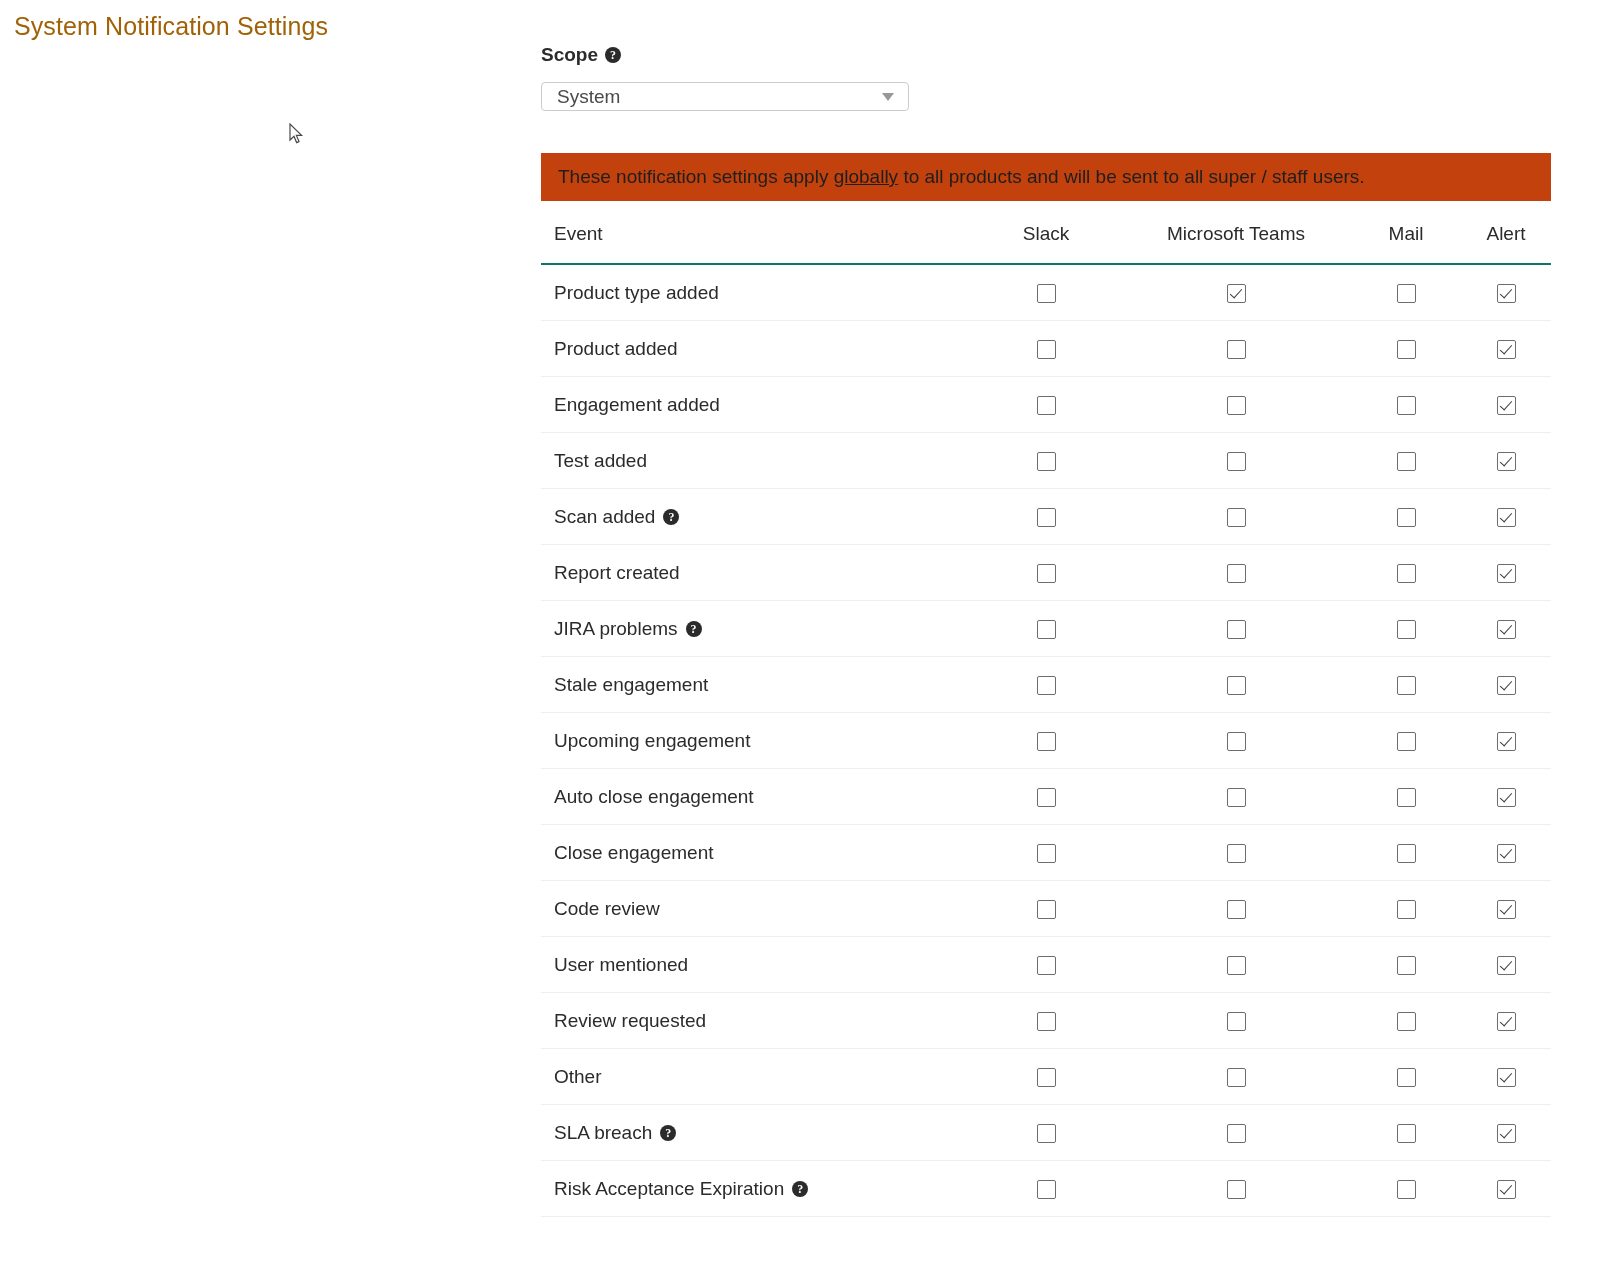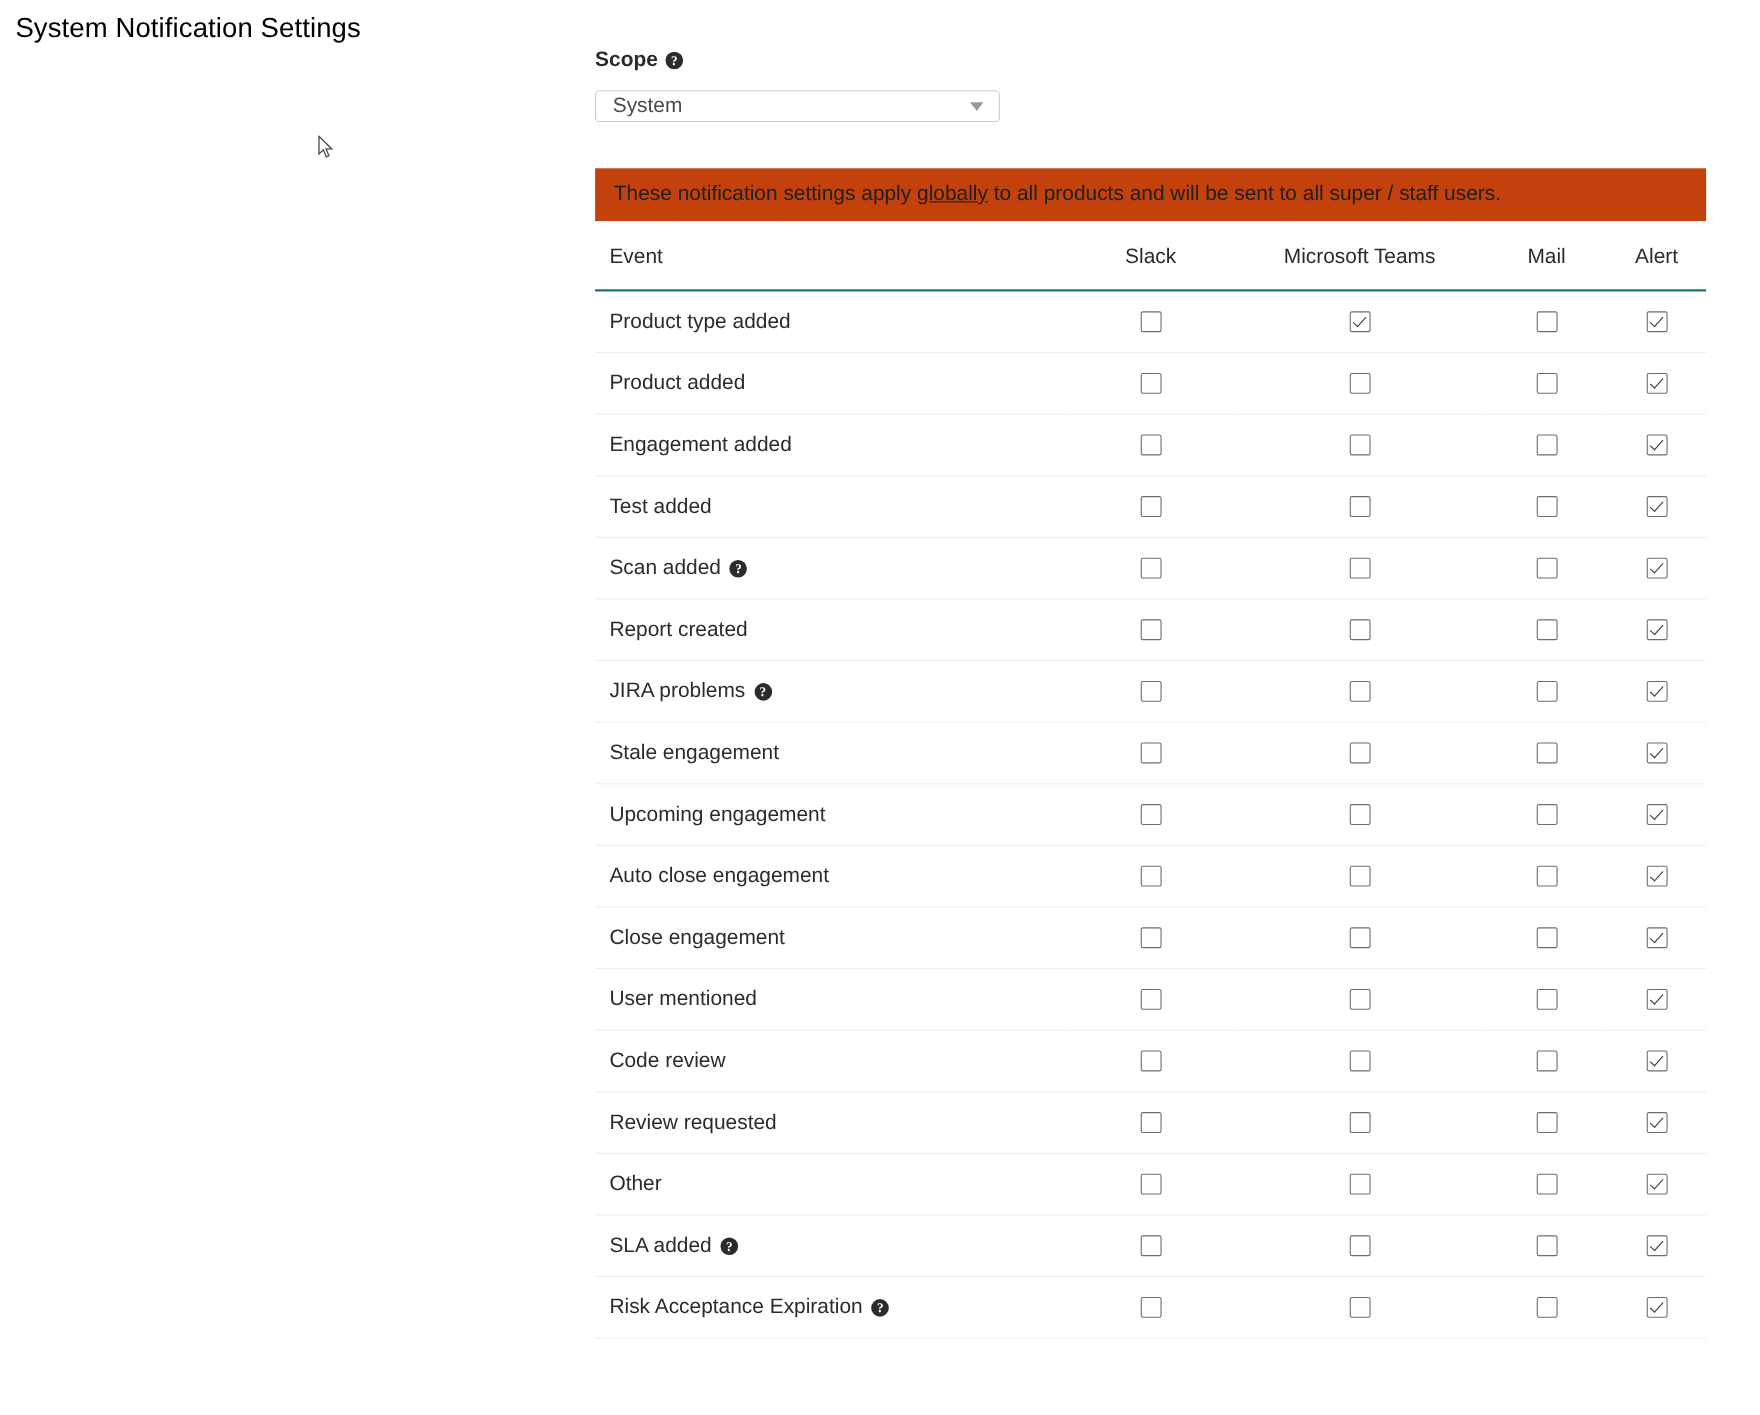--- a/index.html
+++ b/index.html
@@ -14,21 +14,21 @@
     width: 1600px;
     height: 1286px;
     overflow: hidden;
   }
   .page-title {
     position: absolute;
     left: 14px;
     top: 12px;
     font-size: 25px;
     font-weight: 400;
-    color: #000000;
+    color: #a16207;
     letter-spacing: 0.1px;
   }
   .cursor {
     position: absolute;
     left: 289px;
     top: 123px;
     width: 16px;
     height: 24px;
     pointer-events: none;
   }
@@ -325,42 +325,42 @@
               </div>
             </td>
             <td class="ch"><span class="cb"></span></td>
             <td class="ch"><span class="cb"></span></td>
             <td class="ch"><span class="cb"></span></td>
             <td class="ch"><span class="cb checked"></span></td>
           </tr>
           <tr>
             <td class="ev-cell">
               <div class="ev-inner">
+                <span>Code review</span>
+              </div>
+            </td>
+            <td class="ch"><span class="cb"></span></td>
+            <td class="ch"><span class="cb"></span></td>
+            <td class="ch"><span class="cb"></span></td>
+            <td class="ch"><span class="cb checked"></span></td>
+          </tr>
+          <tr>
+            <td class="ev-cell">
+              <div class="ev-inner">
                 <span>User mentioned</span>
               </div>
             </td>
             <td class="ch"><span class="cb"></span></td>
             <td class="ch"><span class="cb"></span></td>
             <td class="ch"><span class="cb"></span></td>
             <td class="ch"><span class="cb checked"></span></td>
           </tr>
           <tr>
             <td class="ev-cell">
               <div class="ev-inner">
-                <span>Code review</span>
-              </div>
-            </td>
-            <td class="ch"><span class="cb"></span></td>
-            <td class="ch"><span class="cb"></span></td>
-            <td class="ch"><span class="cb"></span></td>
-            <td class="ch"><span class="cb checked"></span></td>
-          </tr>
-          <tr>
-            <td class="ev-cell">
-              <div class="ev-inner">
                 <span>Review requested</span>
               </div>
             </td>
             <td class="ch"><span class="cb"></span></td>
             <td class="ch"><span class="cb"></span></td>
             <td class="ch"><span class="cb"></span></td>
             <td class="ch"><span class="cb checked"></span></td>
           </tr>
           <tr>
             <td class="ev-cell">
@@ -369,21 +369,21 @@
               </div>
             </td>
             <td class="ch"><span class="cb"></span></td>
             <td class="ch"><span class="cb"></span></td>
             <td class="ch"><span class="cb"></span></td>
             <td class="ch"><span class="cb checked"></span></td>
           </tr>
           <tr>
             <td class="ev-cell">
               <div class="ev-inner">
-                <span>SLA added</span>
+                <span>SLA breach</span>
                 <span class="help-icon">?</span>
               </div>
             </td>
             <td class="ch"><span class="cb"></span></td>
             <td class="ch"><span class="cb"></span></td>
             <td class="ch"><span class="cb"></span></td>
             <td class="ch"><span class="cb checked"></span></td>
           </tr>
           <tr>
             <td class="ev-cell">

